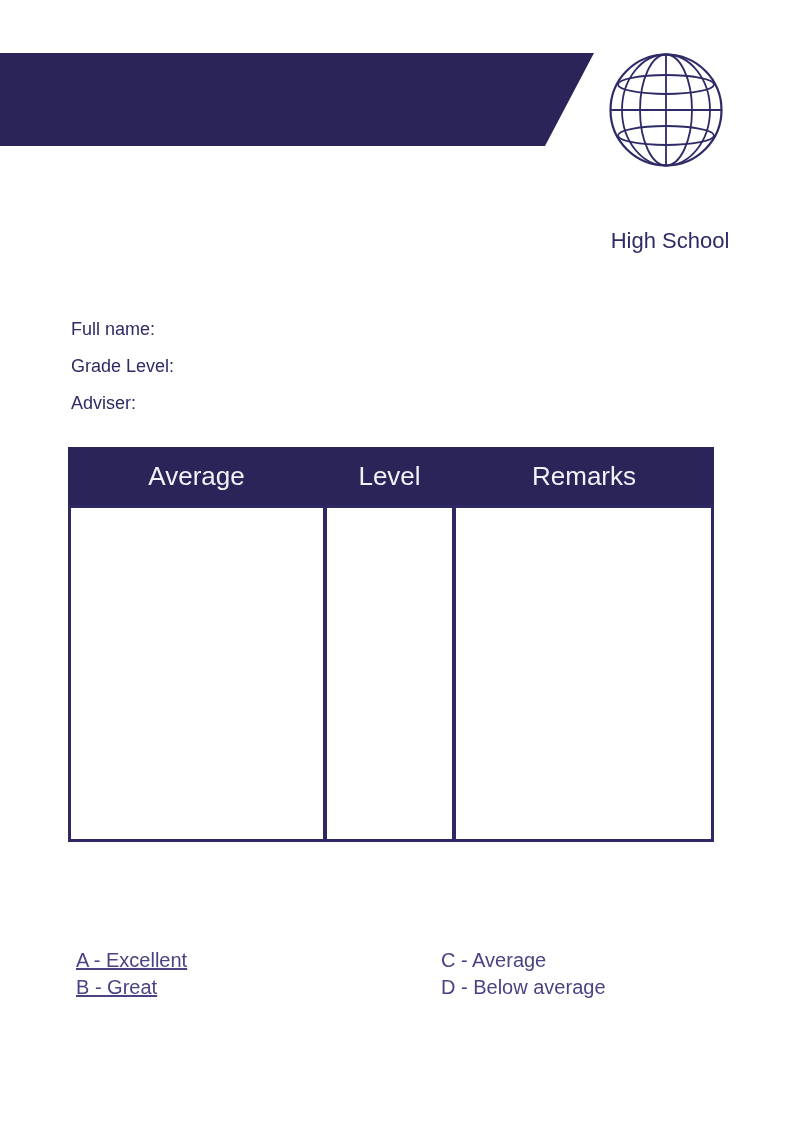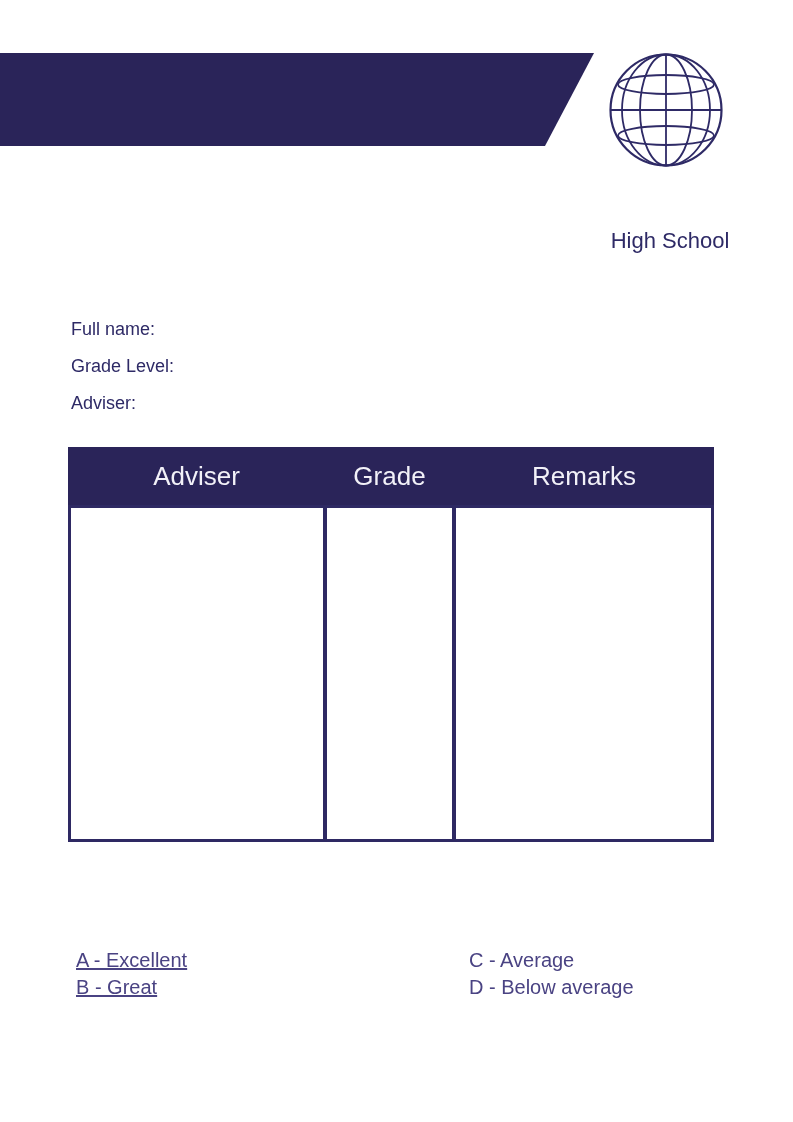--- a/index.html
+++ b/index.html
@@ -120,21 +120,21 @@
     color: var(--ink);
   }
   .grading-col {
     position: absolute;
     top: 947px;
     font-size: 20px;
     line-height: 27px;
     color: var(--muted);
   }
   .grading-col.left  { left: 76px; text-decoration: underline; }
-  .grading-col.right { left: 441px; margin-left: 28px; }
+  .grading-col.right { left: 441px; }
 </style>
 </head>
 <body>
 
 <div class="page">
 
   <div class="banner"></div>
 
   <div class="logo-wrap">
     <svg width="118" height="118" viewBox="0 0 118 118" fill="none" stroke="#2e2a66">
@@ -150,22 +150,22 @@
   <div class="school-name">High School</div>
 
 
   <div class="student-info">
     <div>Full name:</div>
     <div>Grade Level:</div>
     <div>Adviser:</div>
   </div>
 
   <div class="table-header">
-    <div class="col col-subject">Adviser</div>
-    <div class="col col-grade">Grade</div>
+    <div class="col col-subject">Average</div>
+    <div class="col col-grade">Level</div>
     <div class="col col-remarks">Remarks</div>
   </div>
   <div class="table-body">
     <div class="v-divider d1"></div>
     <div class="v-divider d2"></div>
   </div>
 
   <div class="grading-col left">
     <div>A - Excellent</div>
     <div>B - Great</div>

